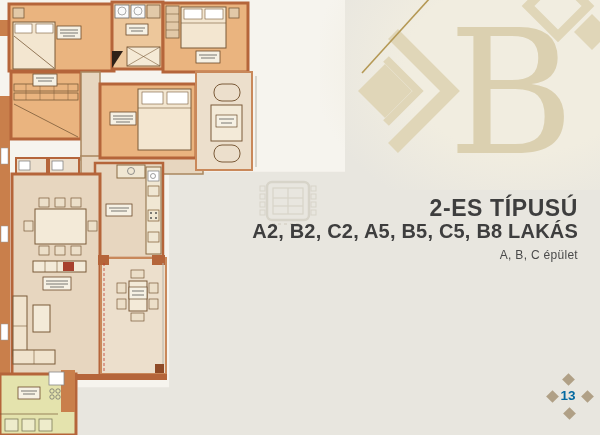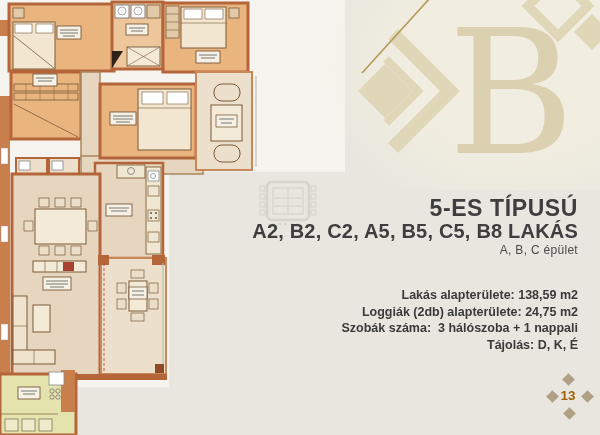--- a/index.html
+++ b/index.html
@@ -12,34 +12,34 @@
   
   .cream{position:absolute;left:320px;top:-10px;width:280px;height:200px;
     background:radial-gradient(ellipse 75% 80% at 72% 38%, #f1ede0 55%, rgba(241,237,224,0) 100%);}
 
   .plan-svg{position:absolute;left:0;top:0;}
   .logo-svg{position:absolute;left:330px;top:0;}
 
   .title-block{position:absolute;right:22px;top:196px;text-align:right;color:#3e3e3e;}
   .t1{font-size:23px;font-weight:700;letter-spacing:.6px;line-height:1.05;}
   .t2{font-size:20px;font-weight:700;letter-spacing:.2px;}
-  .t3{font-size:12px;font-weight:400;letter-spacing:.3px;color:#4a4a4a;}
+  .t3{font-size:12px;font-weight:400;letter-spacing:.3px;margin-top:5px;color:#4a4a4a;}
 
   .details{position:absolute;right:22px;top:287px;text-align:right;font-size:12.5px;
     font-weight:700;color:#3a3a3a;line-height:16.5px;}
   .details div{white-space:pre-wrap;}
 
   .page-marker{position:absolute;left:540px;top:368px;width:56px;height:56px;}
   .pm-diamond{position:absolute;width:9px;height:9px;background:#b0a086;transform:rotate(45deg);}
   .pm-top{left:24px;top:7px;}
   .pm-left{left:8px;top:24px;}
   .pm-right{left:43px;top:24px;}
   .pm-bottom{left:25px;top:41px;}
   .pm-number{position:absolute;left:13px;top:20px;width:30px;text-align:center;
-    font-size:13.5px;font-weight:700;color:#a16207;}
+    font-size:13.5px;font-weight:700;color:#0369a1;}
 </style>
 </head>
 <body>
 
 <div class="page">
 
   <div class="paper"></div>
   <div class="cream"></div>
 
   <svg class="logo-svg" width="270" height="180" viewBox="330 0 270 180">
@@ -297,31 +297,25 @@
       <rect x="260" y="210" width="5" height="5" stroke-width="1"></rect>
       <rect x="311" y="186" width="5" height="5" stroke-width="1"></rect>
       <rect x="311" y="194" width="5" height="5" stroke-width="1"></rect>
       <rect x="311" y="202" width="5" height="5" stroke-width="1"></rect>
       <rect x="311" y="210" width="5" height="5" stroke-width="1"></rect>
       <line x1="272" y1="224" x2="302" y2="224" stroke-width="1.5" stroke-dasharray="3,3"></line>
     </g>
   </svg>
 
   <div class="title-block">
-    <div class="t1">5-ES TÍPUSÚ</div>
+    <div class="t1">2-ES TÍPUSÚ</div>
     <div class="t2">A2, B2, C2, A5, B5, C5, B8 LAKÁS</div>
     <div class="t3">A, B, C épület</div>
   </div>
 
-  <div class="details">
-    <div>Lakás alapterülete: 138,59 m2</div>
-    <div>Loggiák (2db) alapterülete: 24,75 m2</div>
-    <div>Szobák száma:  3 hálószoba + 1 nappali</div>
-    <div>Tájolás: D, K, É</div>
-  </div>
 
   <div class="page-marker">
     <div class="pm-diamond pm-top"></div>
     <div class="pm-diamond pm-left"></div>
     <div class="pm-diamond pm-right"></div>
     <div class="pm-diamond pm-bottom"></div>
     <div class="pm-number">13</div>
   </div>
 
 </div>

